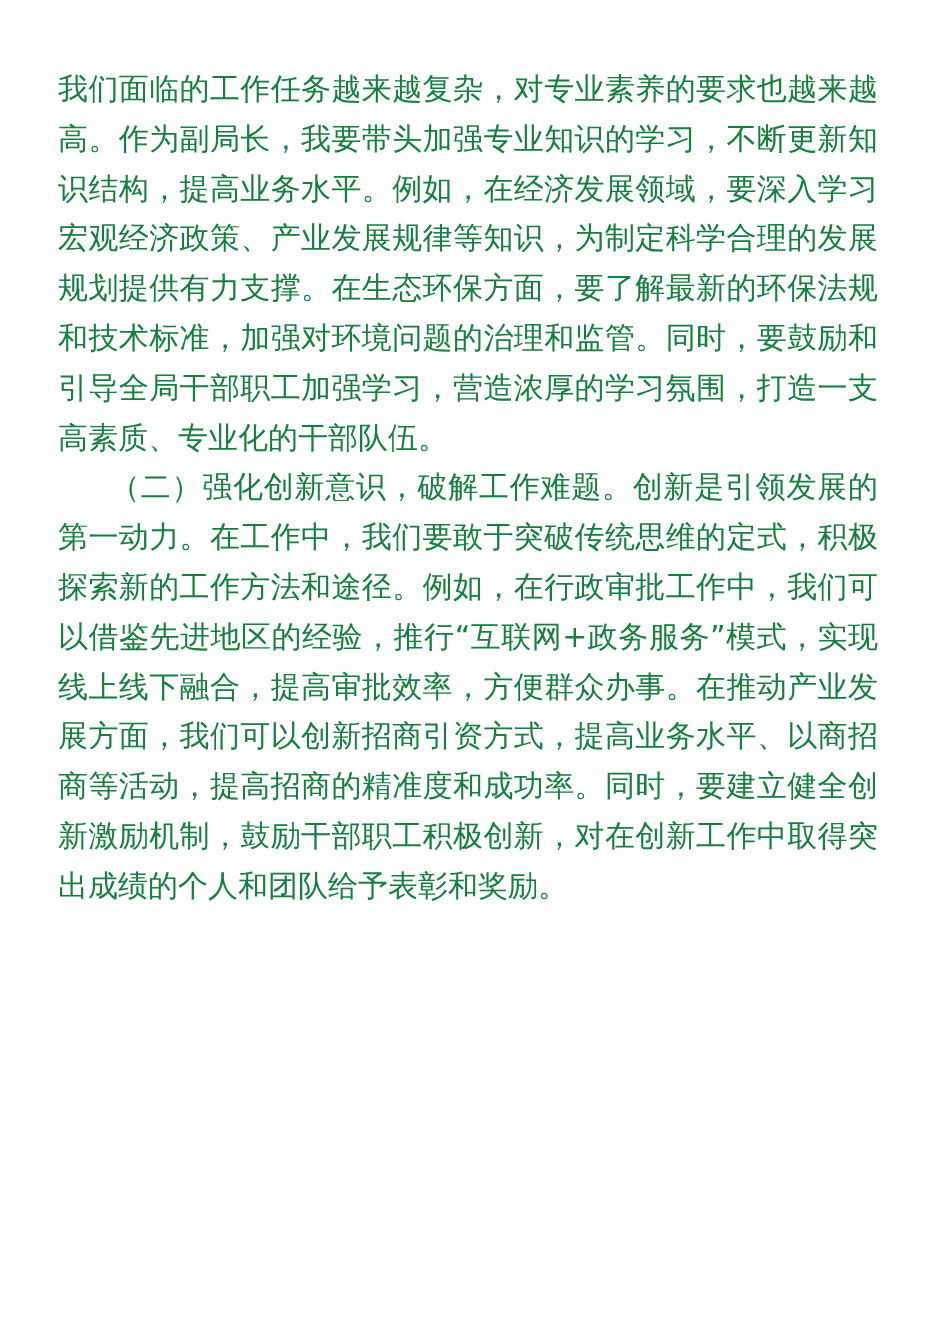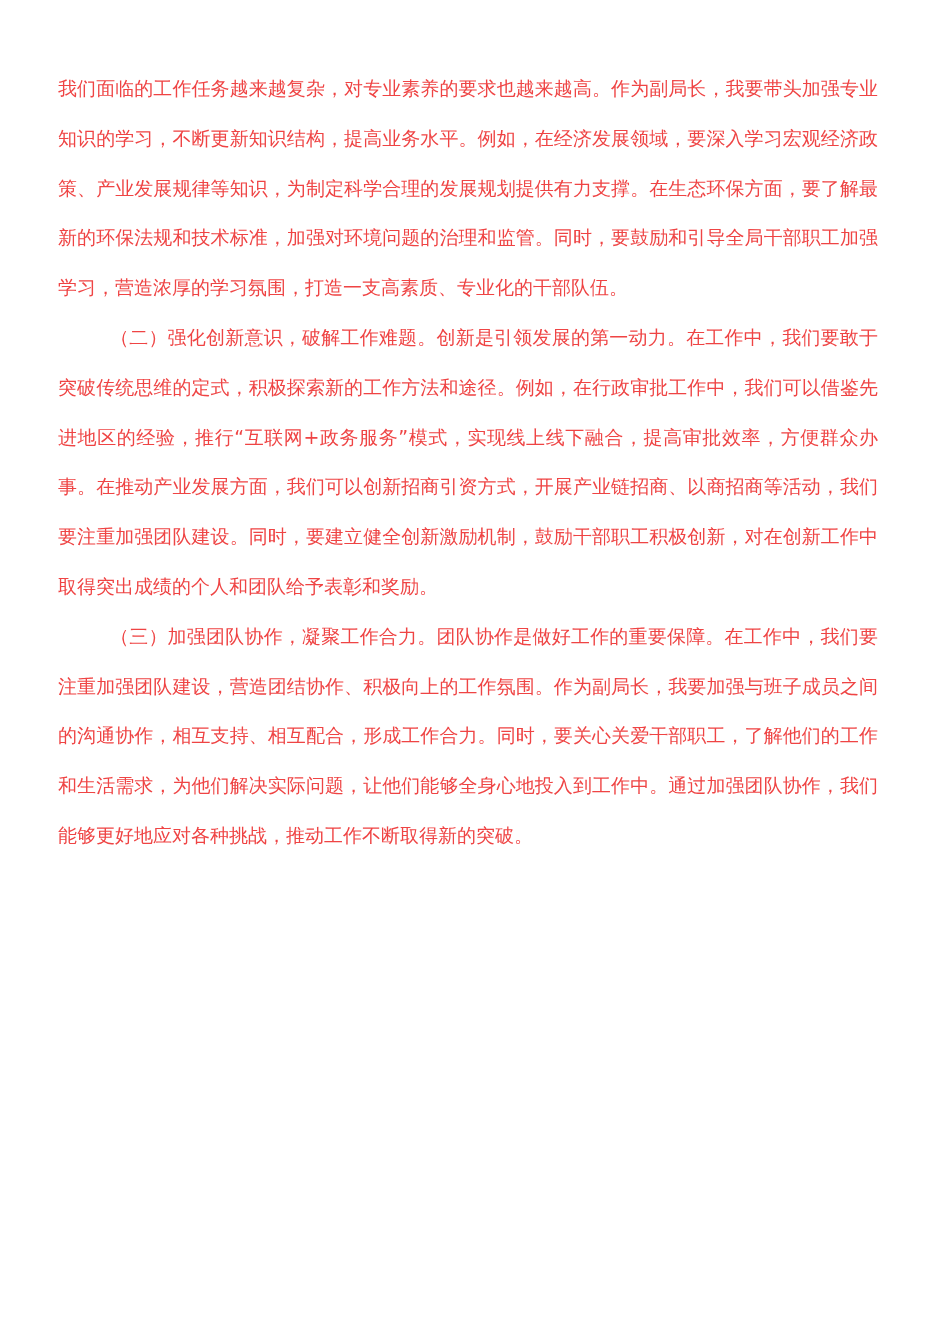--- a/index.html
+++ b/index.html
@@ -1,31 +1,30 @@
 <!DOCTYPE html>
 <html><head>
   <meta charset="utf-8">
   <style>
     html, body { margin: 0; padding: 0; background: #ffffff; }
     body { width: 950px; height: 1344px; overflow: hidden; position: relative; }
     .page {
       position: absolute; left: 58px; top: 64px; width: 820px;
       font-family: "DejaVu Sans", "Liberation Sans", sans-serif;
-      font-size: 19px; line-height: 49.8px; color: #ef4444;
+      font-size: 30px; line-height: 49.8px; color: #15803d;
       text-align: justify; text-justify: inter-character;
     }
     .para { margin: 0; }
     .indent { text-indent: 52px; }
     .bold { font-weight: normal; }
     .heading { margin: 0; text-indent: 52px; }
   </style>
 </head>
 <body>
 
 <div class="page">
   <p class="para">我们面临的工作任务越来越复杂，对专业素养的要求也越来越高。作为副局长，我要带头加强专业知识的学习，不断更新知识结构，提高业务水平。例如，在经济发展领域，要深入学习宏观经济政策、产业发展规律等知识，为制定科学合理的发展规划提供有力支撑。在生态环保方面，要了解最新的环保法规和技术标准，加强对环境问题的治理和监管。同时，要鼓励和引导全局干部职工加强学习，营造浓厚的学习氛围，打造一支高素质、专业化的干部队伍。</p>
 
-  <p class="para indent"><span class="bold">（二）强化创新意识，破解工作难题。</span><span>创新是引领发展的第一动力。在工作中，我们要敢于突破传统思维的定式，积极探索新的工作方法和途径。例如，在行政审批工作中，我们可以借鉴先进地区的经验，推行“互联网+政务服务”模式，实现线上线下融合，提高审批效率，方便群众办事。在推动产业发展方面，我们可以创新招商引资方式，开展产业链招商、以商招商等活动，我们要注重加强团队建设。同时，要建立健全创新激励机制，鼓励干部职工积极创新，对在创新工作中取得突出成绩的个人和团队给予表彰和奖励。</span></p>
+  <p class="para indent"><span class="bold">（二）强化创新意识，破解工作难题。</span><span>创新是引领发展的第一动力。在工作中，我们要敢于突破传统思维的定式，积极探索新的工作方法和途径。例如，在行政审批工作中，我们可以借鉴先进地区的经验，推行“互联网+政务服务”模式，实现线上线下融合，提高审批效率，方便群众办事。在推动产业发展方面，我们可以创新招商引资方式，提高业务水平、以商招商等活动，提高招商的精准度和成功率。同时，要建立健全创新激励机制，鼓励干部职工积极创新，对在创新工作中取得突出成绩的个人和团队给予表彰和奖励。</span></p>
 
-  <p class="para indent"><span class="bold">（三）加强团队协作，凝聚工作合力。</span><span>团队协作是做好工作的重要保障。在工作中，我们要注重加强团队建设，营造团结协作、积极向上的工作氛围。作为副局长，我要加强与班子成员之间的沟通协作，相互支持、相互配合，形成工作合力。同时，要关心关爱干部职工，了解他们的工作和生活需求，为他们解决实际问题，让他们能够全身心地投入到工作中。通过加强团队协作，我们能够更好地应对各种挑战，推动工作不断取得新的突破。</span></p>
 
 
 </div>
 
 </body></html>

